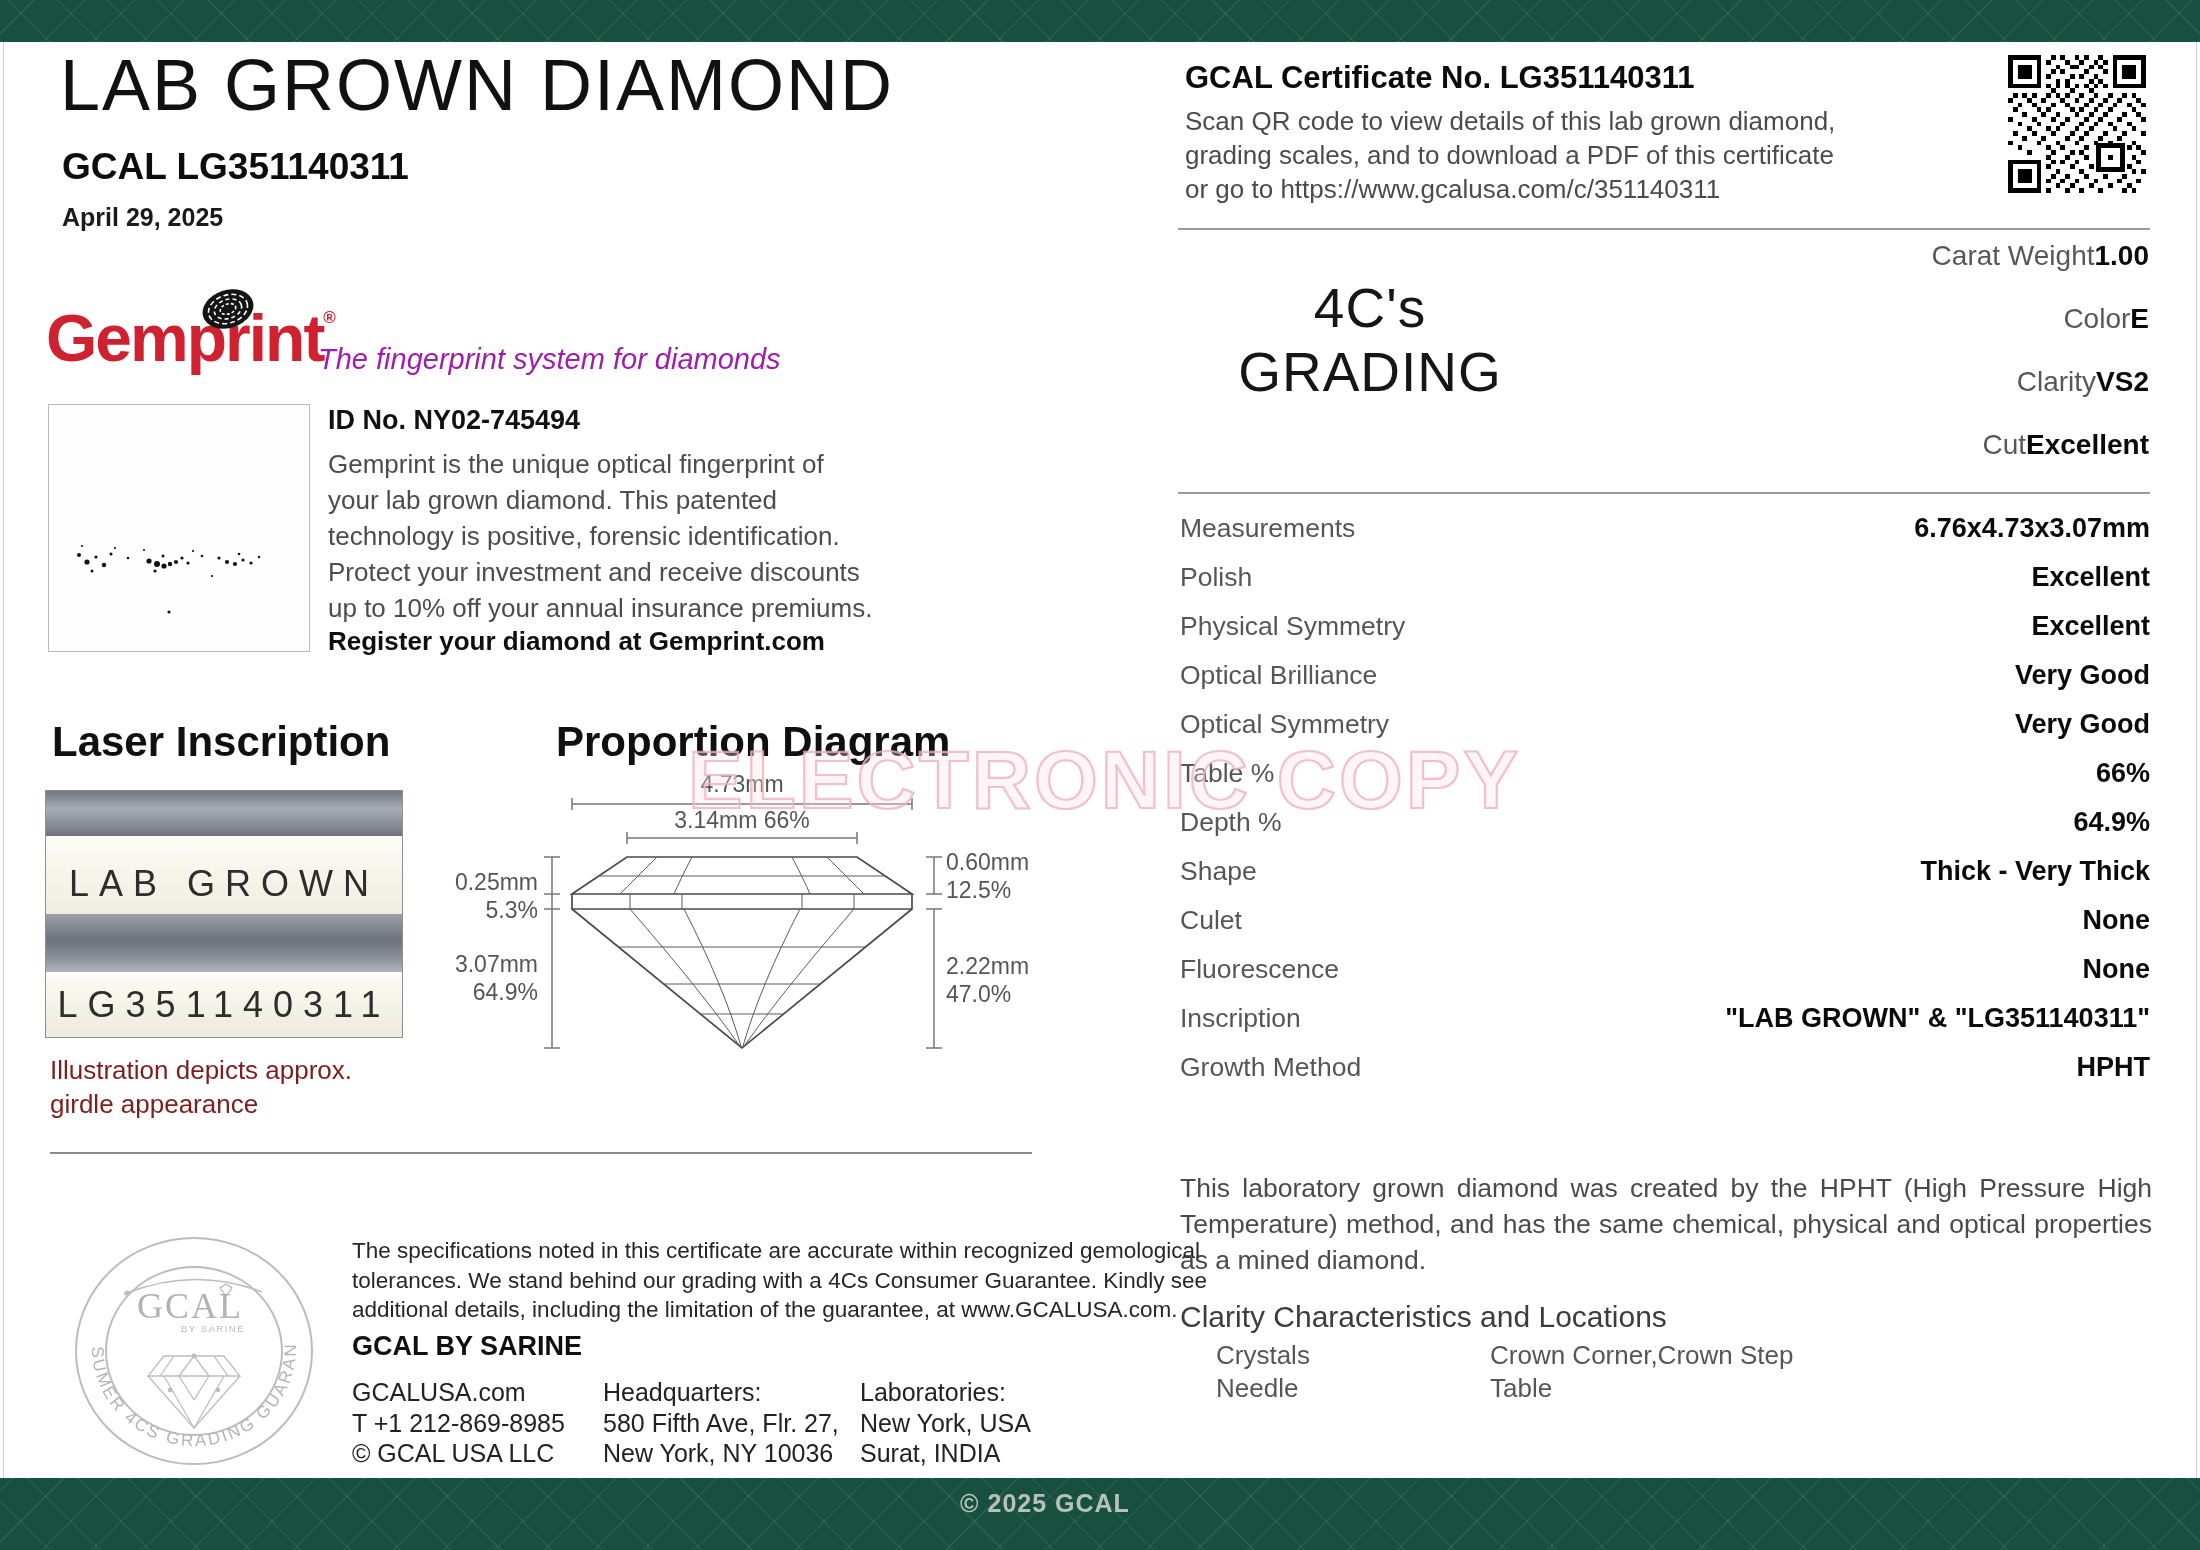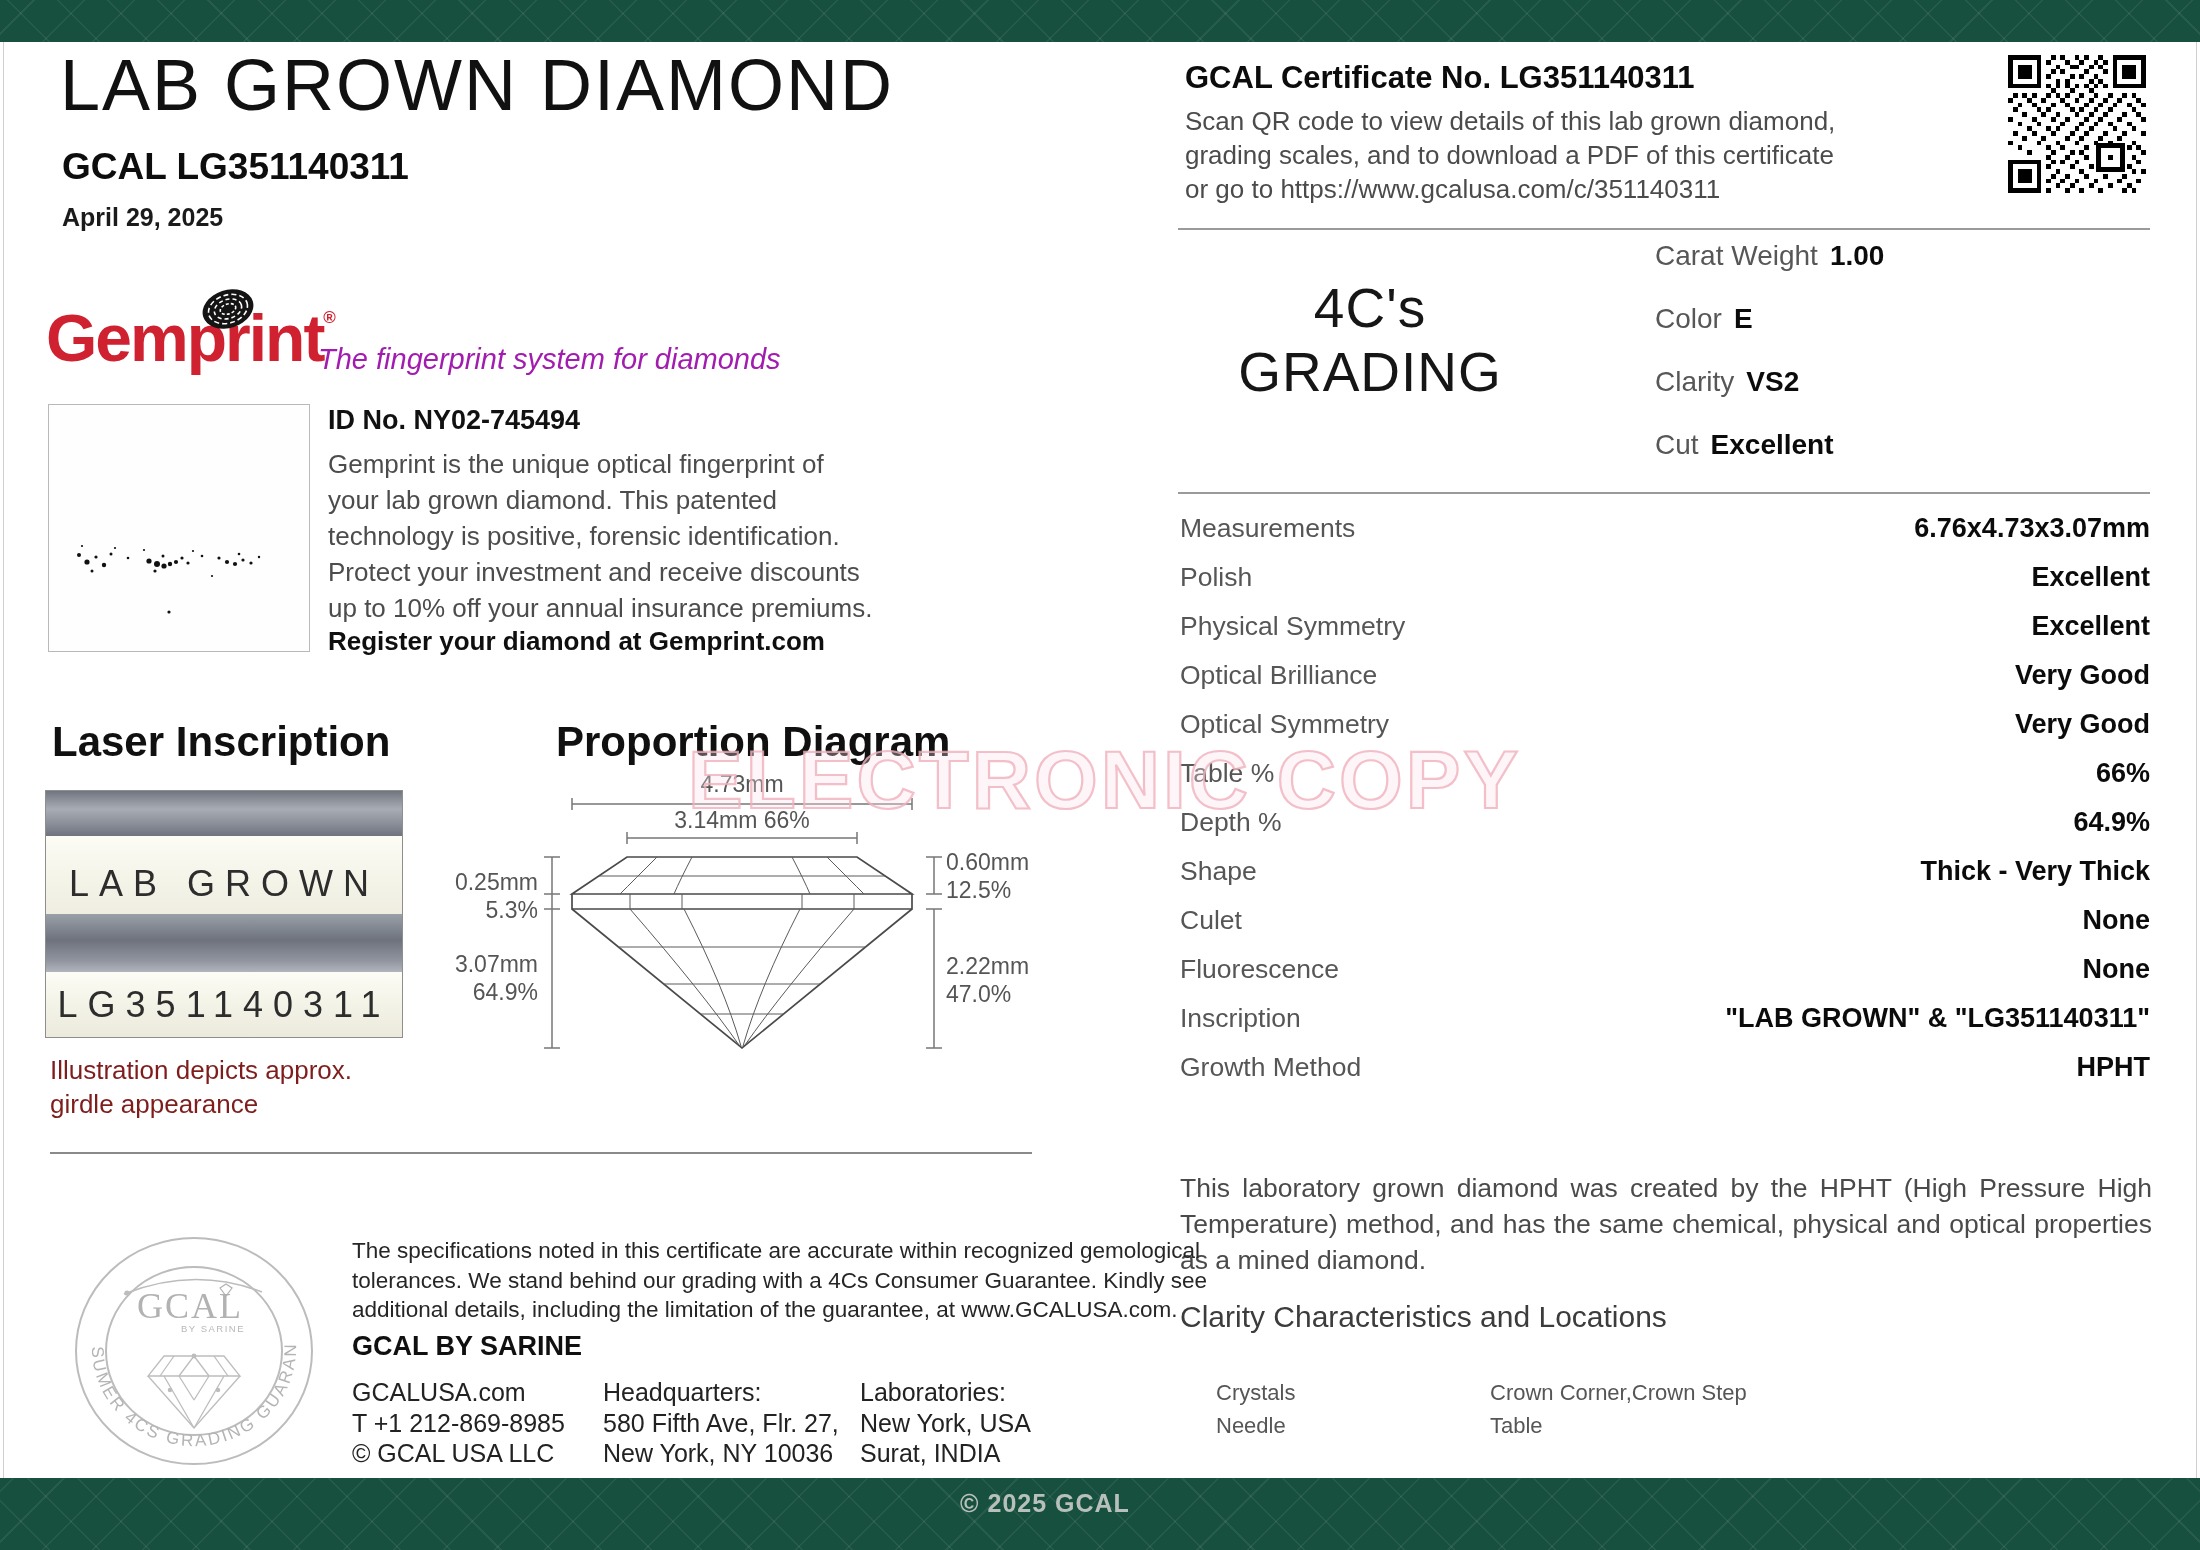--- a/index.html
+++ b/index.html
@@ -51,31 +51,31 @@
   
   .cert-heading{left:1185px;top:60px;font-size:31px;font-weight:bold;color:#0c0c0c;}
   .scan-text{left:1185px;top:104px;font-size:26px;line-height:34px;color:#4b4b4b;white-space:pre-line;}
   .qr{left:2008px;top:55px;}
   .rule-r{left:1178px;width:972px;height:0;border-top:2px solid #9a9a9a;}
   .rule-r1{top:228px;}
   .rule-r2{top:492px;}
   .fourcs-title{left:1185px;top:276px;width:370px;text-align:center;font-size:55px;
                 line-height:64px;color:#161616;letter-spacing:1px;}
   .fourcs-rows{left:1655px;top:240px;width:494px;}
-  .fourcs-row{display:flex;justify-content:flex-start;align-items:baseline;height:63px;gap:12px;}
+  .fourcs-row{display:flex;justify-content:flex-end;align-items:baseline;height:63px;}
   .fourcs-label{font-size:28px;color:#575757;}
   .fourcs-value{font-size:28px;font-weight:bold;color:#0b0b0b;}
   .spec-rows{left:1180px;top:513px;width:970px;}
   .spec-row{display:flex;justify-content:space-between;align-items:baseline;height:49px;}
   .spec-label{font-size:26.5px;color:#565656;}
   .spec-value{font-size:27px;font-weight:bold;color:#0b0b0b;}
   .growth-note{left:1180px;top:1170px;width:972px;font-size:26.5px;line-height:36px;
                color:#4a4a4a;text-align:justify;}
   .clarity-heading{left:1180px;top:1300px;font-size:30px;color:#3c3c3c;}
-  .clarity-rows{left:1216px;top:1380px;width:800px;font-size:22px;color:#565656;}
+  .clarity-rows{left:1216px;top:1340px;width:800px;font-size:26px;color:#565656;}
   .clarity-row{display:flex;height:33px;align-items:baseline;}
   .clarity-type{width:274px;}
   
   .seal-svg{left:66px;top:1230px;}
   .disclaimer{left:352px;top:1236px;font-size:22.5px;line-height:29.5px;color:#262626;white-space:pre-line;}
   .company{left:352px;top:1331px;font-size:27px;font-weight:bold;color:#101010;}
   .fcol{top:1377px;font-size:25px;line-height:30.5px;color:#222;white-space:pre-line;}
   .fcol1{left:352px;} .fcol2{left:603px;} .fcol3{left:860px;}
   
   .watermark{left:688px;top:733px;font-size:82px;font-weight:bold;letter-spacing:3px;

